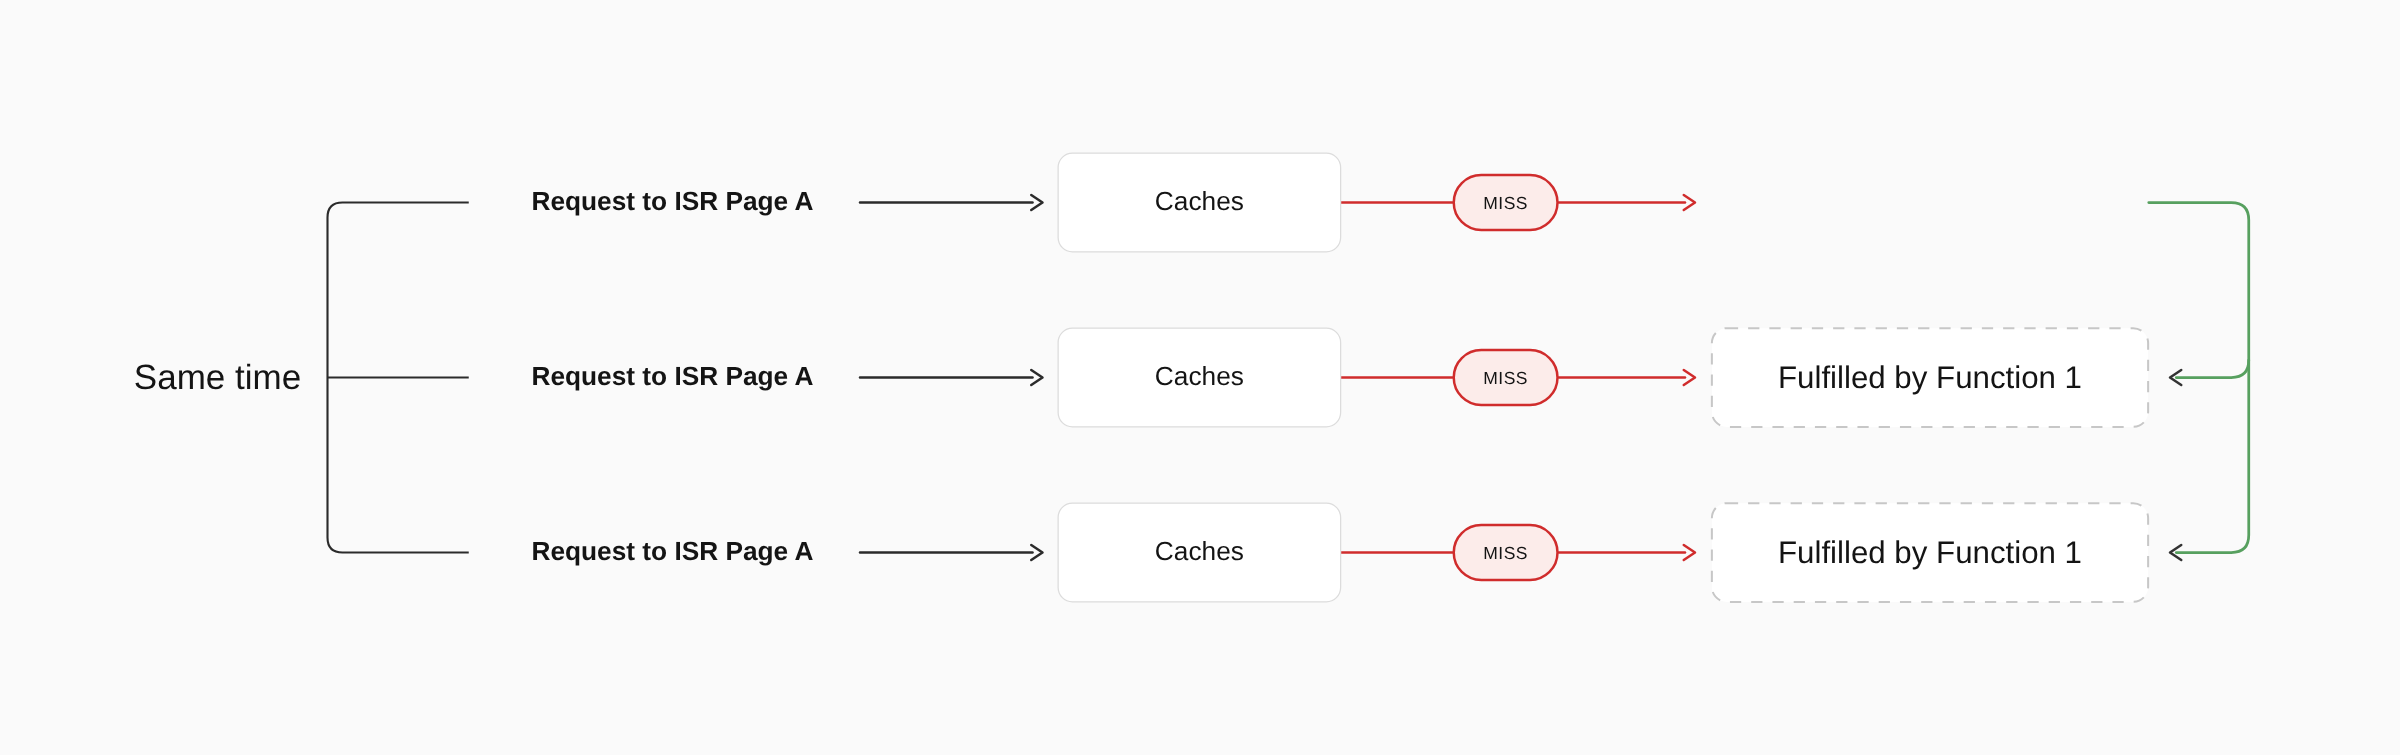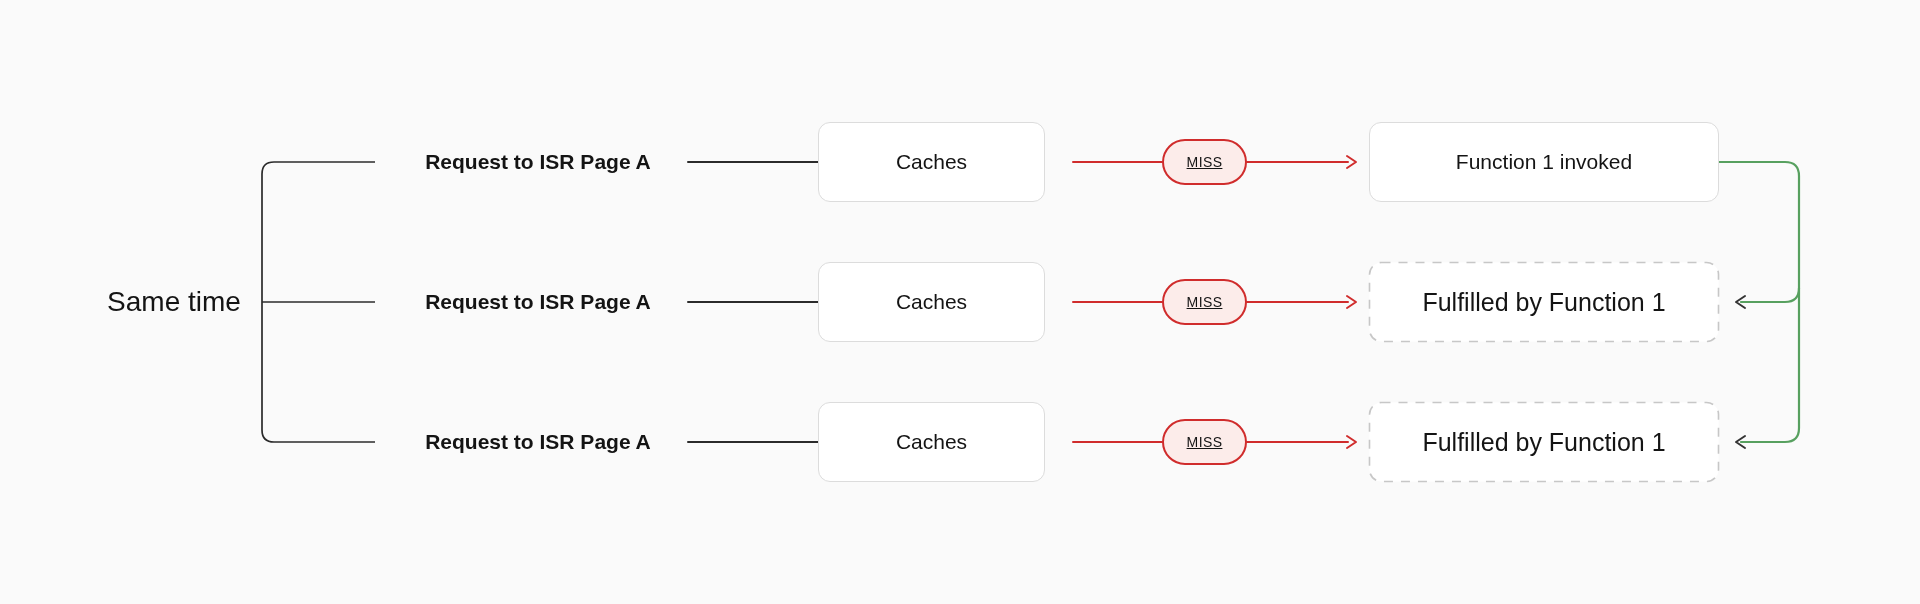--- a/index.html
+++ b/index.html
@@ -63,32 +63,31 @@
     white-space:nowrap;
   }
   .pill{
     background:var(--red-fill);
     border:2px solid var(--red);
     border-radius:23px;
     font-size:14px;
     letter-spacing:0.4px;
     color:var(--text);
     box-sizing:border-box;
-    text-decoration:underline;
   }
   
   .row1{top:122px;height:80px;}
   .row2{top:262px;height:80px;}
   .row3{top:402px;height:80px;}
   .pill1{top:139px;height:46px;}
   .pill2{top:279px;height:46px;}
   .pill3{top:419px;height:46px;}
   
   .col-request{left:412px;width:252px;text-align:center;}
-  .col-caches{left:818px;width:227px;}
+  .col-caches{left:846px;width:227px;}
   .col-pill{left:1162px;width:85px;}
   .col-result{left:1369px;width:350px;}
   .same-time{left:108px;top:262px;width:132px;height:80px;}
 </style>
 </head>
 <body>
 
 <div class="canvas">
 
   <svg class="wires" viewBox="0 0 1920 604" xmlns="http://www.w3.org/2000/svg">
@@ -136,23 +135,20 @@
 
   <div class="abs plain-label same-time">Same time</div>
 
   <div class="abs req-label col-request row1">Request to ISR Page A</div>
   <div class="abs node col-caches row1">
     <span>Caches</span>
   </div>
   <div class="abs pill col-pill pill1">
     <span>MISS</span>
   </div>
-  <div class="abs node col-result row1">
-    <span>Function 1 invoked</span>
-  </div>
 
   <div class="abs req-label col-request row2">Request to ISR Page A</div>
   <div class="abs node col-caches row2">
     <span>Caches</span>
   </div>
   <div class="abs pill col-pill pill2">
     <span>MISS</span>
   </div>
   <div class="abs result-label col-result row2">
     <span>Fulfilled by Function 1</span>

